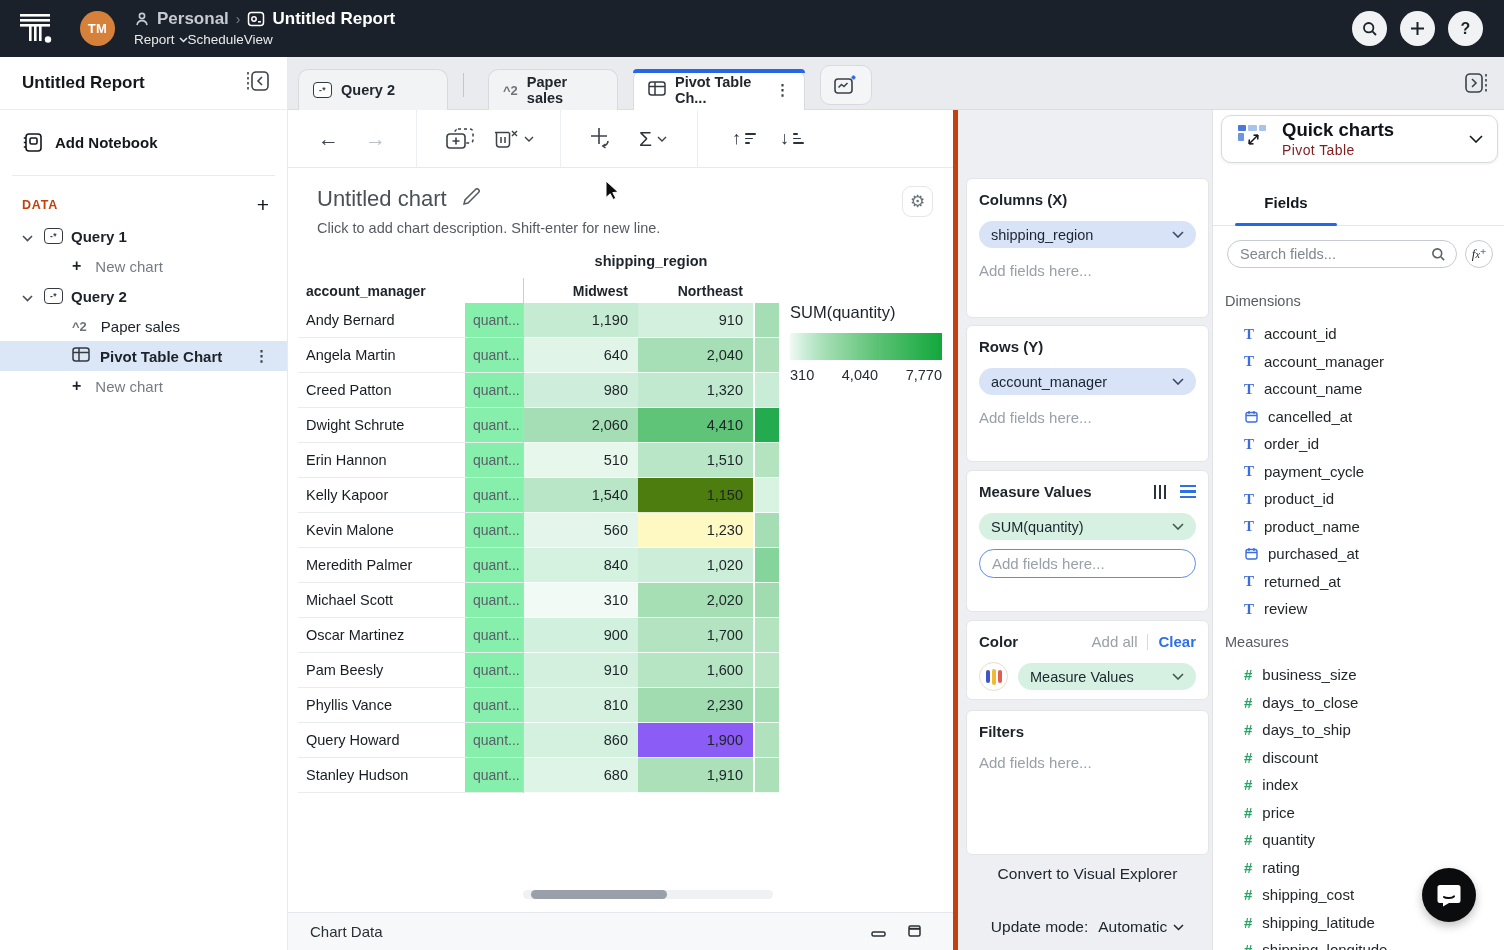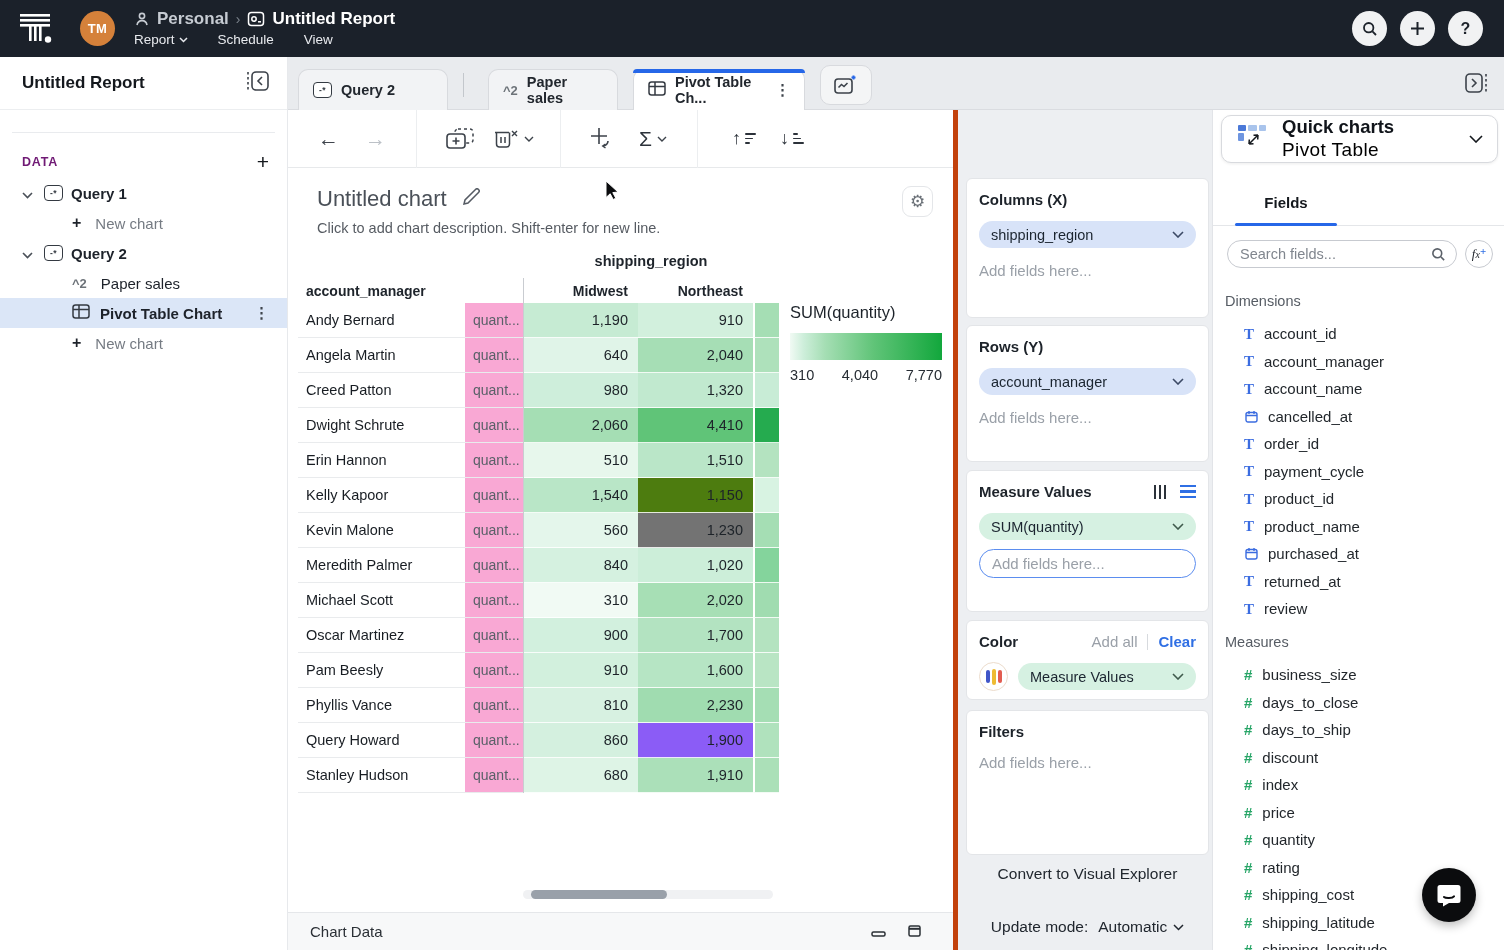--- a/index.html
+++ b/index.html
@@ -11,36 +11,36 @@
   #topbar { position:absolute; left:0; top:0; width:1504px; height:57px; background:#1b212a; }
   .logo { position:absolute; left:18px; top:11px; width:38px; height:36px; }
   .avatar { position:absolute; left:80px; top:11px; width:35px; height:35px; border-radius:50%;
             background:#d5813a; color:#fff; font-size:13px; font-weight:700;
             display:flex; align-items:center; justify-content:center; letter-spacing:.3px; }
   .crumb-row { position:absolute; left:134px; top:7px; height:24px; display:flex; align-items:center; gap:7px; }
   .crumb-ic { display:flex; align-items:center; }
   .crumb-txt { color:#fff; font-size:17px; font-weight:700; }
   .crumb-txt.dim { color:#c6cbd2; }
   .crumb-sep { color:#7c838c; font-size:14px; }
-  .menu-row { position:absolute; left:134px; top:32px; display:flex; align-items:flex-start; gap:30px; }
+  .menu-row { position:absolute; left:134px; top:32px; display:flex; align-items:flex-start; }
   .menu-item { color:#e8eaee; font-size:13.5px; display:flex; align-items:center; gap:4px; }
   .tb-circle { position:absolute; top:11px; width:35px; height:35px; border-radius:50%;
                background:#f1f2f3; display:flex; align-items:center; justify-content:center;
                color:#1d232b; font-weight:700; font-size:16px; }
 
   
   #sidebar { position:absolute; left:0; top:57px; width:288px; height:893px; background:#fff; border-right:1px solid #e7e9ec; }
   .sb-header { height:53px; display:flex; align-items:center; justify-content:space-between;
                padding:0 16px 0 22px; border-bottom:1px solid #eceef0; }
   .sb-title { font-size:17px; font-weight:700; color:#14181d; }
   .sb-addnb { display:flex; align-items:center; gap:12px; padding:22px 0 0 22px; }
   .sb-addnb span { font-size:15px; font-weight:700; color:#14181d; }
   .sb-divider { height:1px; background:#e9ebee; margin:22px 12px 0 12px; }
   .sb-data-row { display:flex; align-items:center; justify-content:space-between; padding:18px 18px 6px 22px; }
-  .sb-data-label { font-size:12.5px; font-weight:700; letter-spacing:.8px; color:#701a75; }
+  .sb-data-label { font-size:12.5px; font-weight:700; letter-spacing:.8px; color:#c2410c; }
   .sb-plus { font-size:21px; font-weight:400; color:#14181d; line-height:1; }
   .tree-row { height:30px; display:flex; align-items:center; font-size:15px; color:#1d222a; position:relative; }
   .tree-row .chev { margin-left:22px; width:14px; color:#4a5058; }
   .tree-row .lbl-b { font-weight:700; margin-left:8px; }
   .tree-row .lbl-n { color:#757b83; margin-left:14px; }
   .tree-row.indent1 { padding-left:72px; }
   .tree-row.selected { background:#dbe6f7; }
   .qicon { width:19px; height:16px; border:1.6px solid #343a42; border-radius:4px; font-size:8.5px;
            color:#343a42; display:flex; align-items:center; justify-content:center; margin-left:8px;
            font-weight:700; letter-spacing:.5px; background:#fff; }
@@ -83,21 +83,21 @@
 
   .pgrid { position:absolute; left:10px; top:110px; width:481px; }
   .pgrid::before { content:''; position:absolute; left:225px; top:0; bottom:0; width:1px; background:#c9ccd1; z-index:5; }
   .prow, .phead { display:grid; grid-template-columns:167px 58px 115px 115px 26px; }
   .phead { height:25px; align-items:center; }
   .hname { font-size:14px; font-weight:700; color:#1e242b; padding-left:8px; }
   .hval { font-size:14px; font-weight:700; color:#1e242b; text-align:right; padding-right:10px; }
   .prow { height:35px; }
   .cell-name { display:flex; align-items:center; font-size:14.5px; color:#181d23; background:#fff;
                border-bottom:1px solid #e9ebed; padding-left:8px; }
-  .cell-meas { display:flex; align-items:center; font-size:14px; color:#5a6068; background:#f9a8d4;
+  .cell-meas { display:flex; align-items:center; font-size:14px; color:#5a6068; background:#86efac;
                border-bottom:1px solid #e9ebed; padding-left:8px; }
   .cell-val { display:flex; align-items:center; justify-content:flex-end; padding-right:10px;
               font-size:14.5px; color:#1d2329; border-bottom:1px solid rgba(255,255,255,.85); }
   .cell-sliver { border-left:2px solid #fff; border-bottom:1px solid rgba(255,255,255,.85); }
 
   .legend { position:absolute; left:502px; top:135px; width:152px; }
   .legend-title { font-size:16.5px; color:#1d232a; }
   .legend-bar { height:27px; margin-top:11px; }
   .legend-ticks { display:flex; justify-content:space-between; font-size:14.5px; color:#272d34; margin-top:7px; }
 
@@ -145,21 +145,21 @@
   .update-row { position:absolute; left:0; width:259px; display:flex; justify-content:center; gap:10px;
                 font-size:15.5px; color:#20262e; align-items:center; }
   .update-val { display:flex; align-items:center; gap:6px; }
 
   
   #fields { position:absolute; left:1212px; top:110px; width:292px; height:840px; background:#fff; border-left:1px solid #e2e4e8; }
   .qc-card { position:absolute; left:8px; top:5px; width:277px; height:48px; border:1px solid #d8dade; border-radius:10px;
              background:#fff; box-shadow:0 1px 3px rgba(20,24,31,.08); display:flex; align-items:center; padding:0 14px 0 14px; }
   .qc-text { margin-left:14px; flex:1; }
   .qc-title { font-size:18.5px; font-weight:700; color:#10141a; line-height:1.1; }
-  .qc-sub { font-size:19px; color:#000000; letter-spacing:.4px; margin-top:1px; }
+  .qc-sub { font-size:14px; color:#7f1d1d; letter-spacing:.4px; margin-top:1px; }
   .fp-tabs { position:absolute; left:0; top:75px; width:292px; height:41px; border-bottom:1px solid #e4e6e9; display:flex; }
   .fp-tab { width:50%; text-align:center; font-size:15px; padding-top:9px; color:#3c4148; position:relative; }
   .fp-tab.active { font-weight:700; color:#14181d; }
   .fp-tab.active::after { content:''; position:absolute; left:22px; right:22px; bottom:-1px; height:3.5px; background:#2667e8; border-radius:2px; }
   .fp-search-row { position:absolute; left:14px; top:130px; width:266px; display:flex; align-items:center; gap:8px; }
   .fp-search { flex:1; height:28px; border:1px solid #c7cad0; border-radius:14px; display:flex; align-items:center; padding:0 10px 0 12px; }
   .fp-search input { border:none; outline:none; flex:1; font-size:14.5px; color:#3c424a; font-family:"Liberation Sans",sans-serif; background:transparent; }
   .fp-search input::placeholder { color:#80868e; }
   .fx-btn { width:28px; height:28px; flex:none; border:1px solid #c7cad0; border-radius:50%; display:flex; align-items:center; justify-content:center;
             font-family:"Liberation Serif",serif; font-style:italic; font-size:13px; color:#22272e; }
@@ -242,20 +242,28 @@
     <div class="sb-header">
       <span class="sb-title">Untitled Report</span>
       <span>
         <svg width="26" height="22" viewBox="0 0 26 22" fill="none" stroke="#3c424a" stroke-width="1.6">
           <path d="M3 2v18" stroke-dasharray="2.5 2.5"></path>
             <rect x="7" y="2" width="16" height="18" rx="4"></rect>
             <path d="M17 7l-4 4 4 4"></path>
         </svg>
       </span>
     </div>
+    <div class="sb-addnb">
+      <svg width="21" height="21" viewBox="0 0 21 21" fill="none" stroke="#14181d" stroke-width="1.6">
+        <rect x="4" y="2" width="15" height="17" rx="3"></rect>
+          <path d="M4 6H1.8M4 10.5H1.8M4 15H1.8"></path>
+          <rect x="8" y="6" width="7" height="6" rx="1.5"></rect>
+      </svg>
+      <span>Add Notebook</span>
+    </div>
     <div class="sb-divider"></div>
     <div class="sb-data-row">
       <span class="sb-data-label">DATA</span>
       <span class="sb-plus">+</span>
     </div>
 
     <div class="tree-row">
       <span class="chev"><svg width="11" height="7" viewBox="0 0 11 7">
             <path d="M1 1l4.5 4.5L10 1" stroke="#4a5058" stroke-width="1.6" fill="none"></path>
           </svg></span>
@@ -451,21 +459,21 @@
           <div class="cell-name">Kelly Kapoor</div>
           <div class="cell-meas">quant...</div>
           <div class="cell-val" style="background: rgb(185, 230, 199);">1,540</div>
           <div class="cell-val" style="background: #4d7c0f;">1,150</div>
           <div class="cell-val cell-sliver" style="background: rgb(216, 243, 226);"></div>
         </div>
         <div class="prow">
           <div class="cell-name">Kevin Malone</div>
           <div class="cell-meas">quant...</div>
           <div class="cell-val" style="background: rgb(228, 246, 235);">560</div>
-          <div class="cell-val" style="background: #737373;">1,230</div>
+          <div class="cell-val" style="background: #fef9c3;">1,230</div>
           <div class="cell-val cell-sliver" style="background: rgb(165, 222, 180);"></div>
         </div>
         <div class="prow">
           <div class="cell-name">Meredith Palmer</div>
           <div class="cell-meas">quant...</div>
           <div class="cell-val" style="background: rgb(213, 241, 224);">840</div>
           <div class="cell-val" style="background: rgb(204, 238, 217);">1,020</div>
           <div class="cell-val cell-sliver" style="background: rgb(132, 212, 156);"></div>
         </div>
         <div class="prow">

